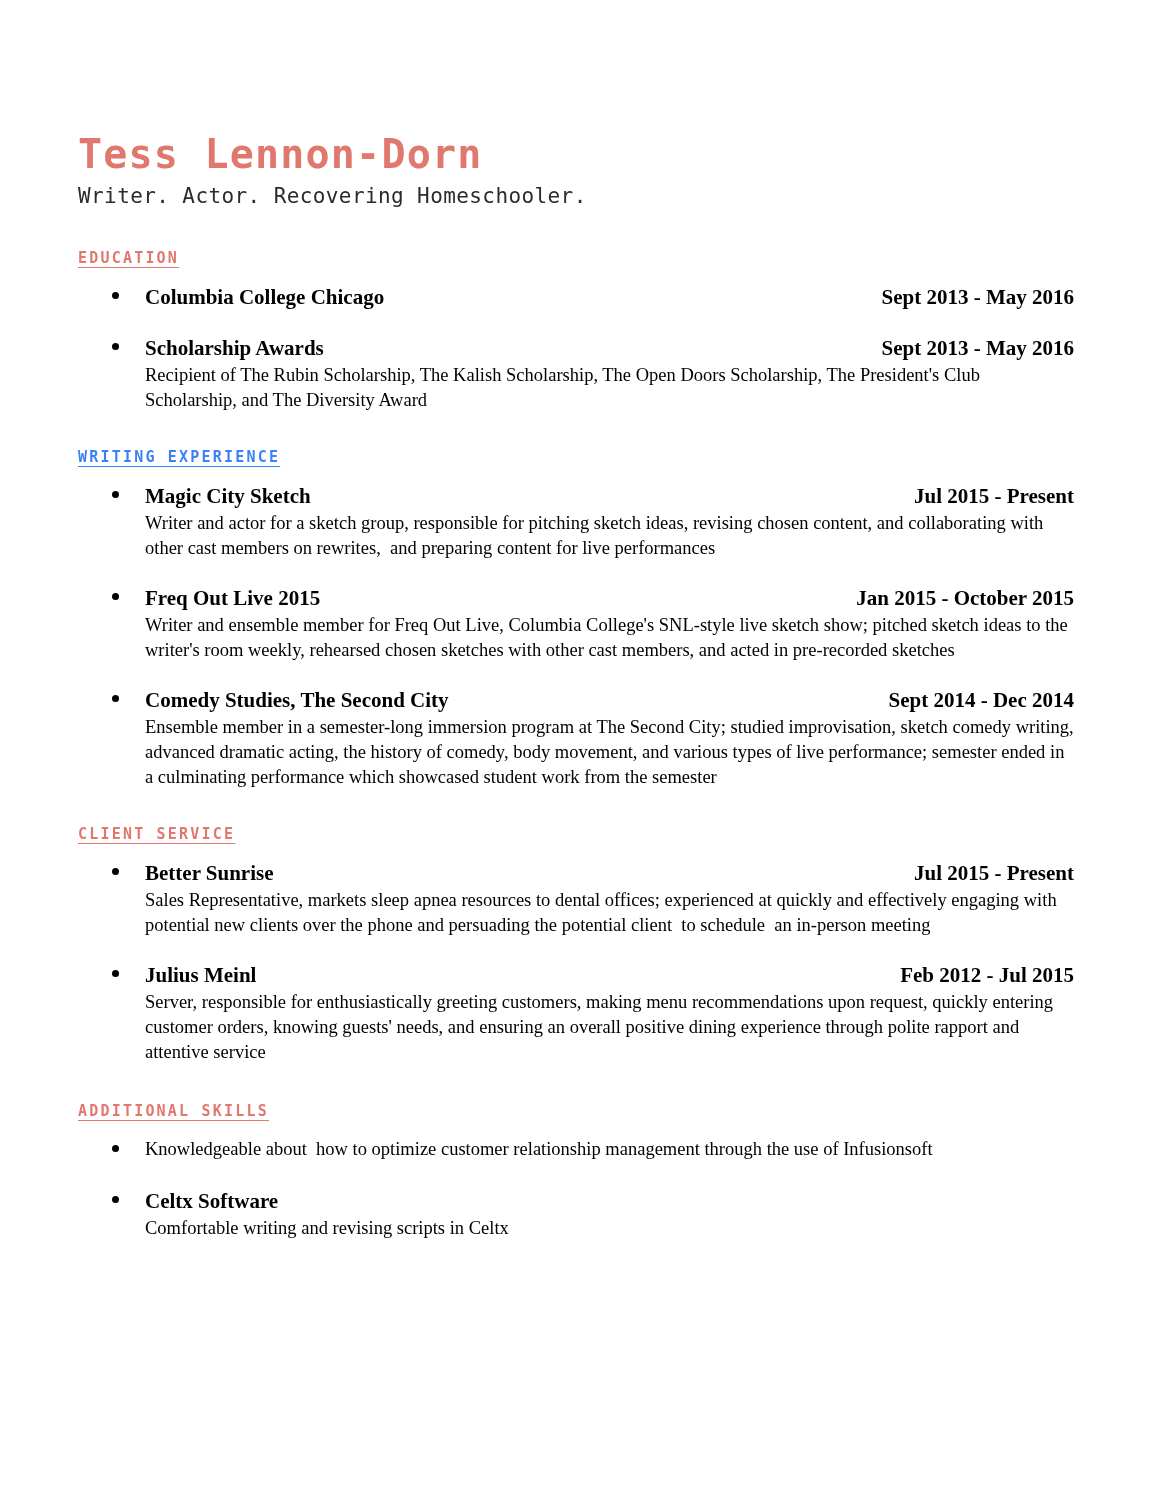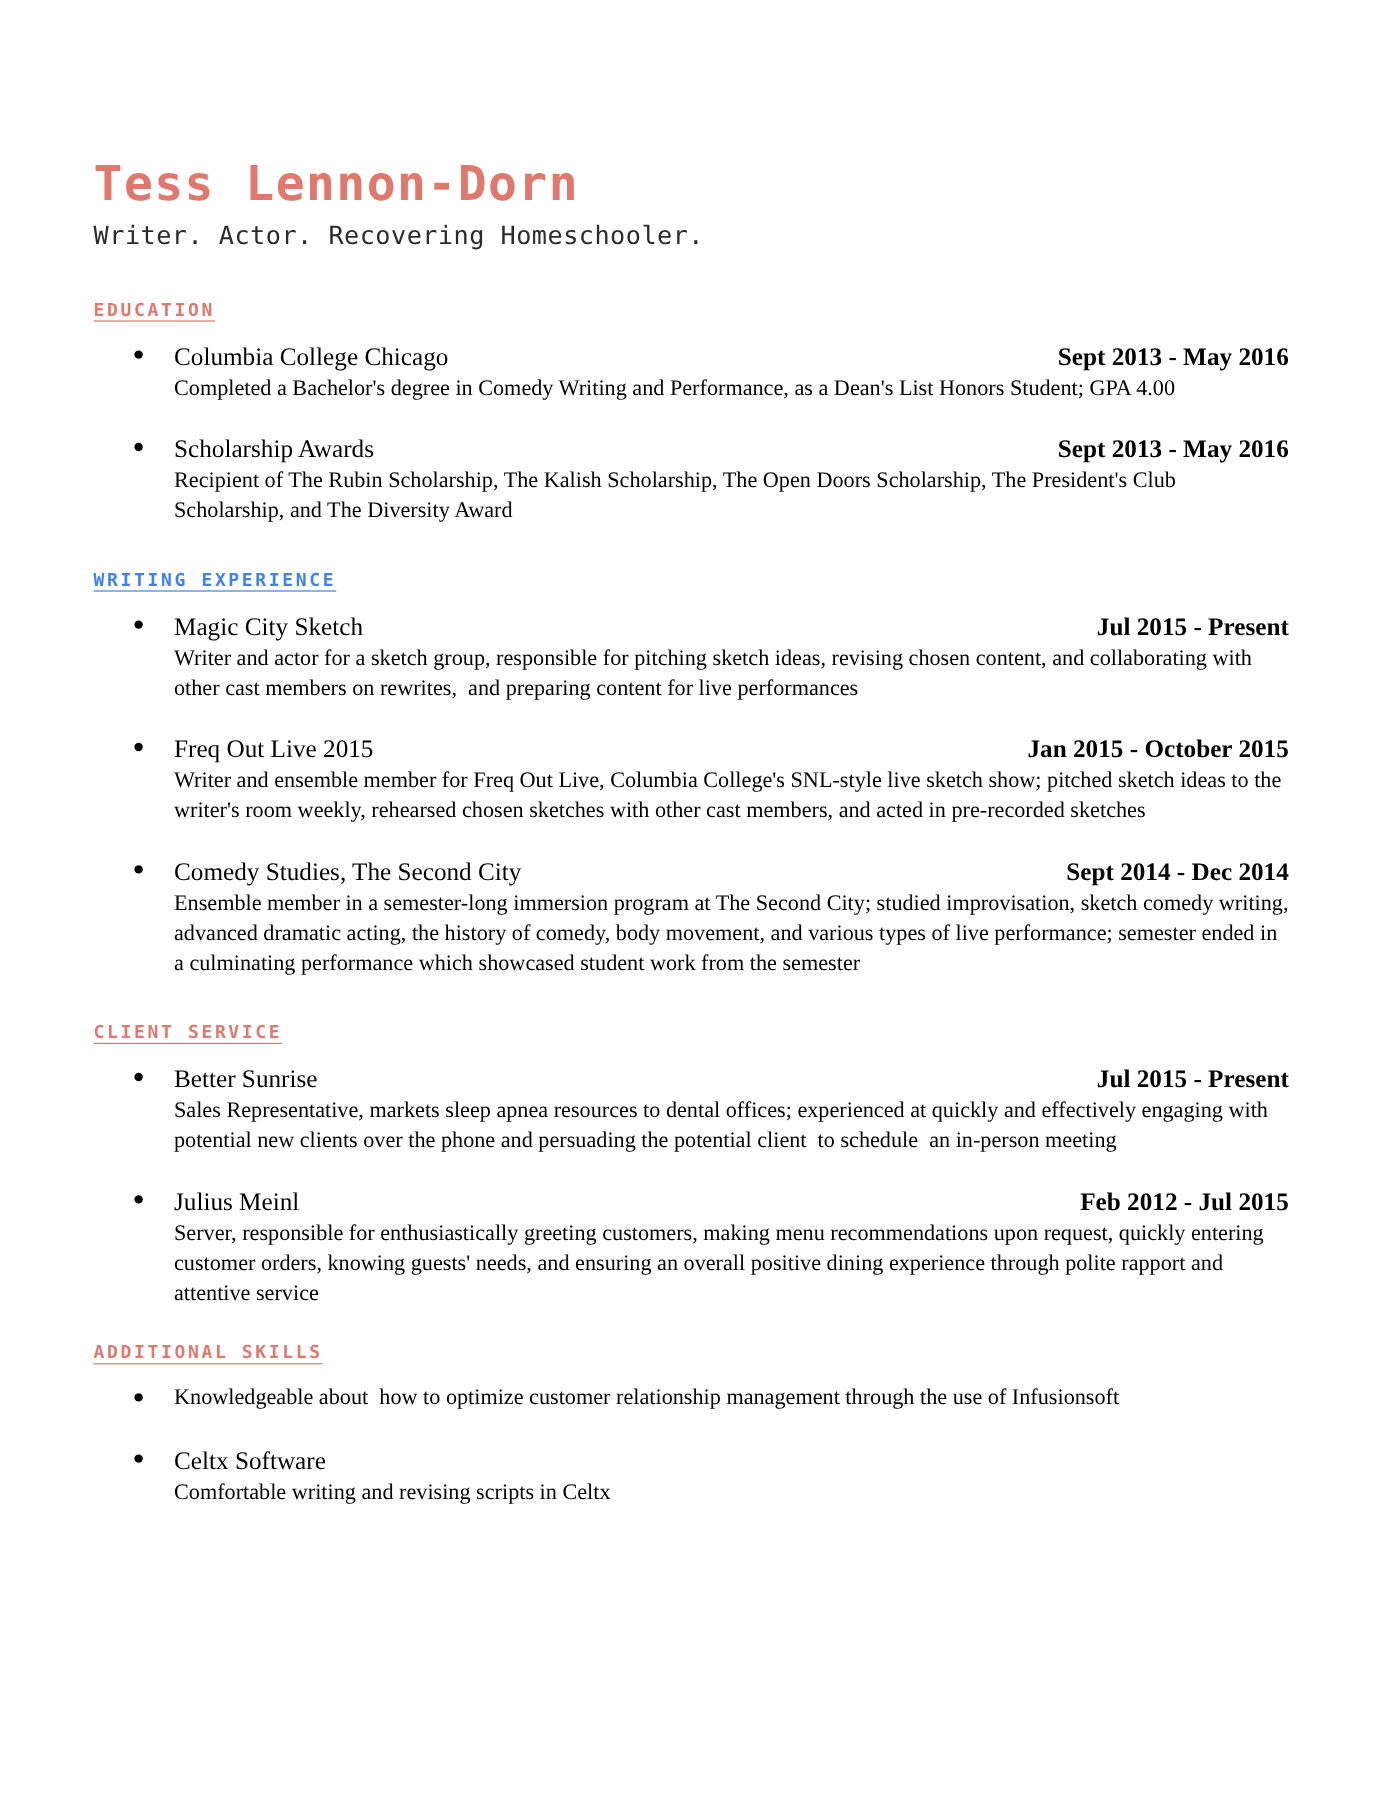--- a/index.html
+++ b/index.html
@@ -84,21 +84,21 @@
   }
 
   .entry-head {
     display: block;
     font-size: 21px;
     line-height: 27px;
     font-weight: bold;
     margin: 0 0 1px 0;
   }
   .entry-title {
-    font-weight: normal;
+    font-weight: bold;
     text-align: right;
   }
   .entry-date {
     font-weight: bold;
     float: right;
     margin-left: 10px;
   }
   .entry-head::after { content: ""; display: block; clear: both; }
 
   .entry-desc {
@@ -108,38 +108,37 @@
     margin: 0;
     max-width: 945px;
     white-space: pre-wrap;
   }
 
   
   .section + .section { margin-top: 30px; }
   #section-education   { margin-top: 0; }
   #section-writing     { margin-top: 32px; }
   #section-client      { margin-top: 32px; }
-  #section-skills      { margin-top: 24px; }
+  #section-skills      { margin-top: 34px; }
 
   .entry.skill { margin-bottom: 26px; }
 </style>
 </head>
 <body>
 
 <div class="page">
 
   <h1 class="name" style="color: rgb(224, 120, 110);">Tess Lennon-Dorn</h1>
   <div class="tagline">Writer. Actor. Recovering Homeschooler.</div>
 
   <div id="sections-root">
       <section class="section" id="section-education"><h2 class="section-header" style="color: rgb(224, 120, 110);">EDUCATION</h2><div class="entries">
           <div class="entry">
             <span class="bullet"></span>
             <div class="entry-head"><span class="entry-date">Sept 2013 - May 2016</span><span class="entry-title">Columbia College Chicago</span></div>
-            <div class="entry-desc">Completed a Bachelor's degree in Comedy Writing and Performance, as a Dean's List Honors Student; GPA 4.00</div>
           </div>
           <div class="entry">
             <span class="bullet"></span>
             <div class="entry-head"><span class="entry-date">Sept 2013 - May 2016</span><span class="entry-title">Scholarship Awards</span></div>
             <div class="entry-desc">Recipient of The Rubin Scholarship, The Kalish Scholarship, The Open Doors Scholarship, The President's Club Scholarship, and The Diversity Award</div>
           </div>
         </div></section>
       <section class="section" id="section-writing"><h2 class="section-header" style="color: #3b82f6;">WRITING EXPERIENCE</h2><div class="entries">
           <div class="entry">
             <span class="bullet"></span>

